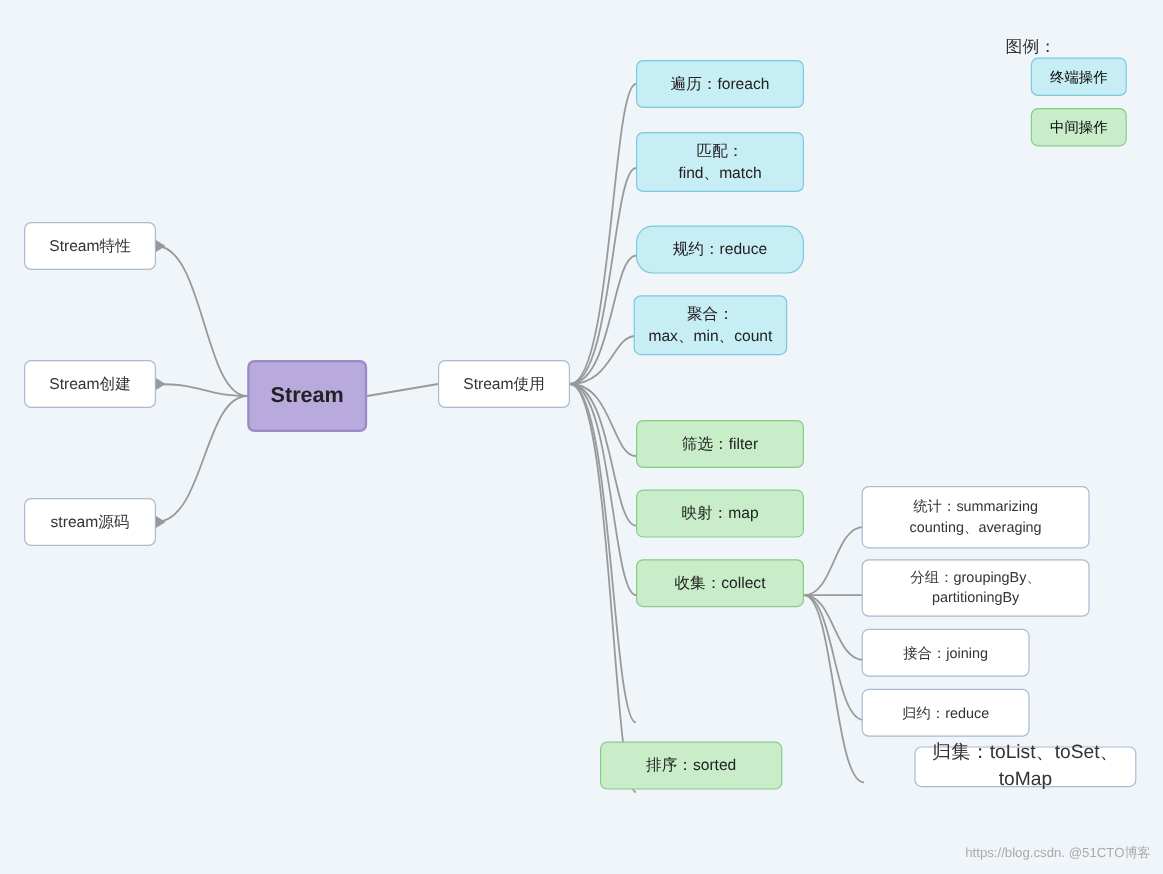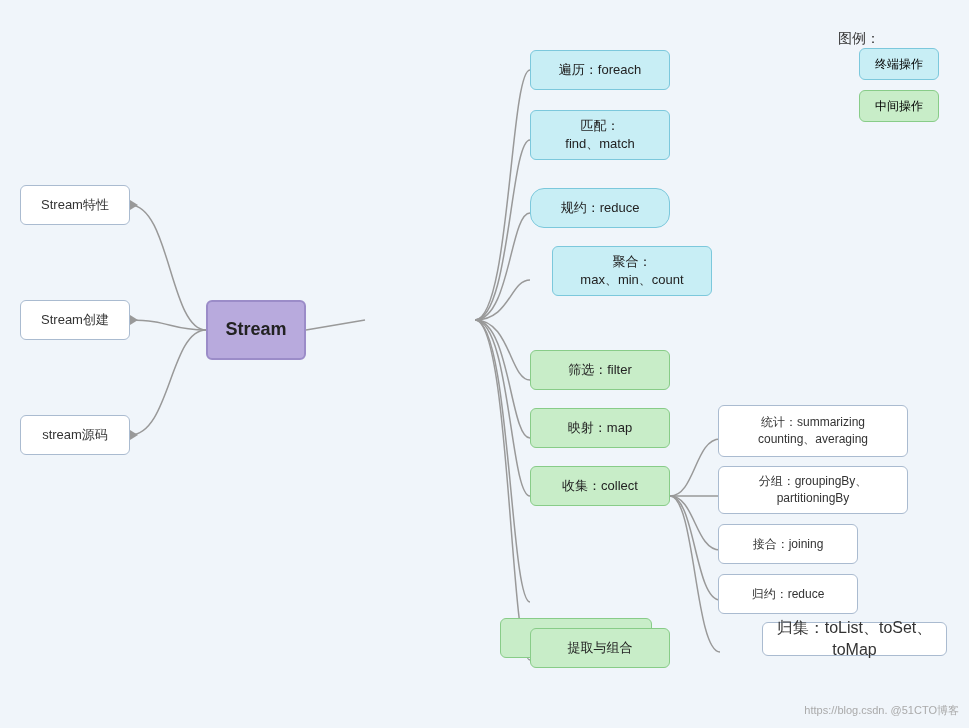--- a/index.html
+++ b/index.html
@@ -162,50 +162,50 @@
   <div class="node node-left" style="left:20px;top:185px;width:110px;height:40px;">
     <span>Stream特性</span>
   </div>
   <div class="node node-left" style="left:20px;top:300px;width:110px;height:40px;">
     <span>Stream创建</span>
   </div>
   <div class="node node-left" style="left:20px;top:415px;width:110px;height:40px;">
     <span>stream源码</span>
   </div>
 
+  <div class="node node-mid" style="left:365px;top:300px;width:110px;height:40px;">
+    <span>Stream使用</span>
+  </div>
 
   <div class="node node-terminal" style="left:530px;top:110px;width:140px;height:50px;">
     <span style="white-space:pre-line">匹配：
 find、match</span>
   </div>
   <div class="node node-terminal" style="left:530px;top:50px;width:140px;height:40px;">
     <span>遍历：foreach</span>
   </div>
   <div class="node node-terminal" style="left:530px;top:188px;width:140px;height:40px;border-radius:14px;">
     <span>规约：reduce</span>
   </div>
-  <div class="node node-terminal" style="left:552px;top:246px;width:160px;height:50px;">
+  <div class="node node-terminal" style="left:528px;top:246px;width:128px;height:50px;">
     <span style="white-space:pre-line">聚合：
 max、min、count</span>
   </div>
 
   <div class="node node-intermediate" style="left:530px;top:350px;width:140px;height:40px;">
     <span>筛选：filter</span>
   </div>
   <div class="node node-intermediate" style="left:530px;top:408px;width:140px;height:40px;">
     <span>映射：map</span>
   </div>
   <div class="node node-intermediate" style="left:530px;top:466px;width:140px;height:40px;">
     <span>收集：collect</span>
   </div>
   <div class="node node-intermediate" style="left:500px;top:570px;width:152px;height:40px;margin-top:48px;">
     <span>排序：sorted</span>
-  </div>
-  <div class="node node-intermediate" style="left:530px;top:628px;width:140px;height:40px;">
-    <span>提取与组合</span>
   </div>
 
   <div class="node node-left" style="left:718px;top:466px;width:190px;height:48px;font-size:12px;">
     <span style="white-space:pre-line">分组：groupingBy、
 partitioningBy</span>
   </div>
   <div class="node node-left" style="left:718px;top:405px;width:190px;height:52px;font-size:12px;">
     <span style="white-space:pre-line">统计：summarizing
 counting、averaging</span>
   </div>

